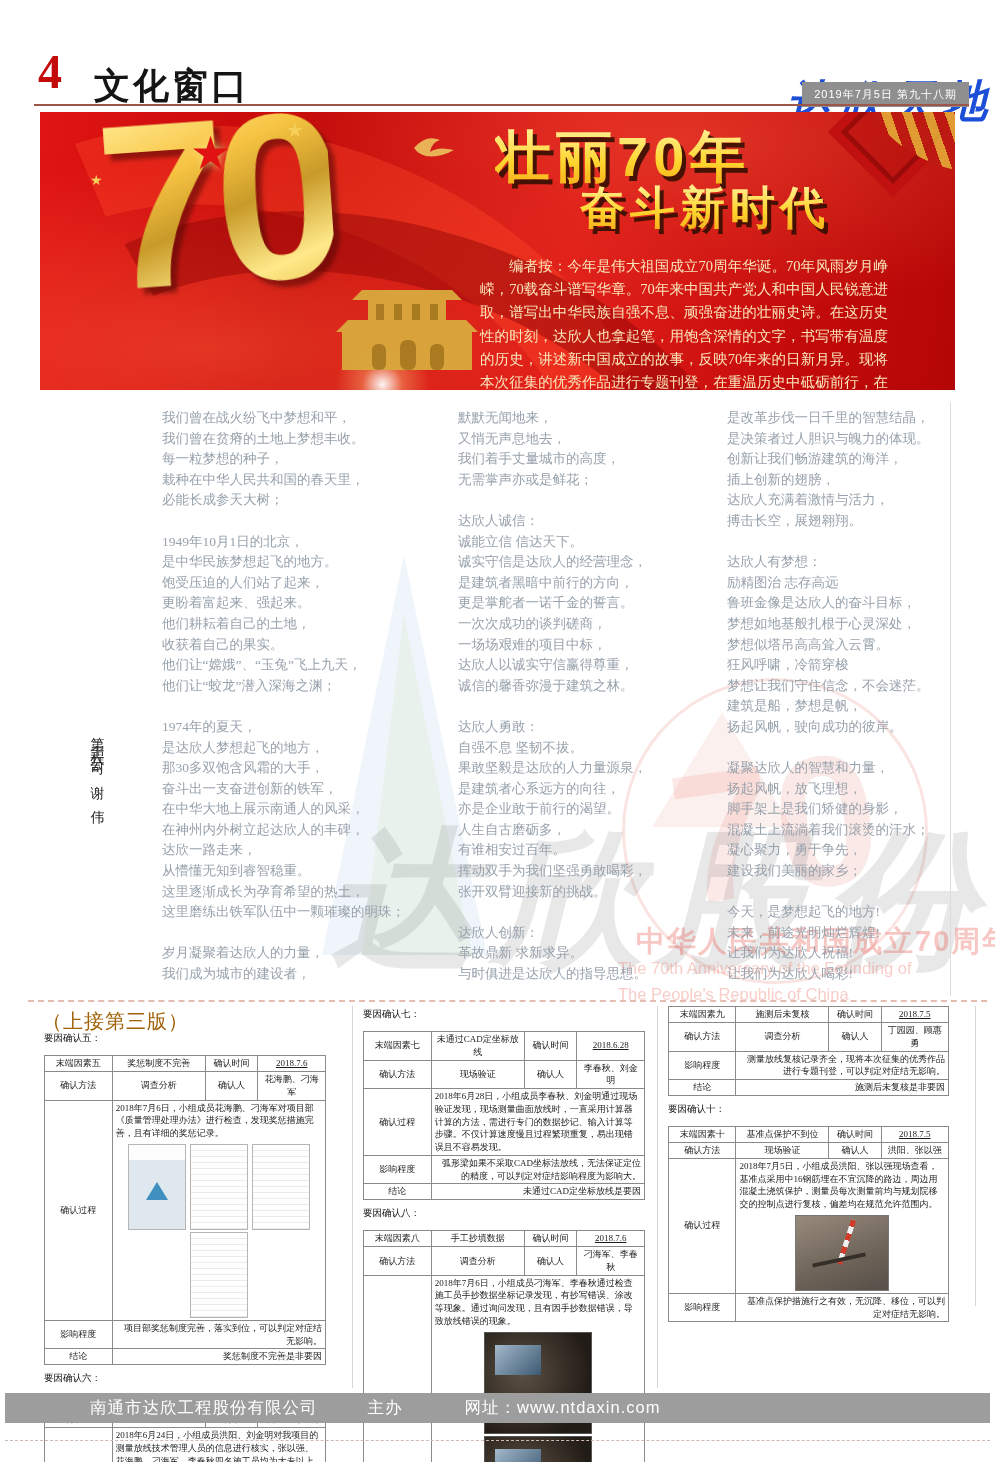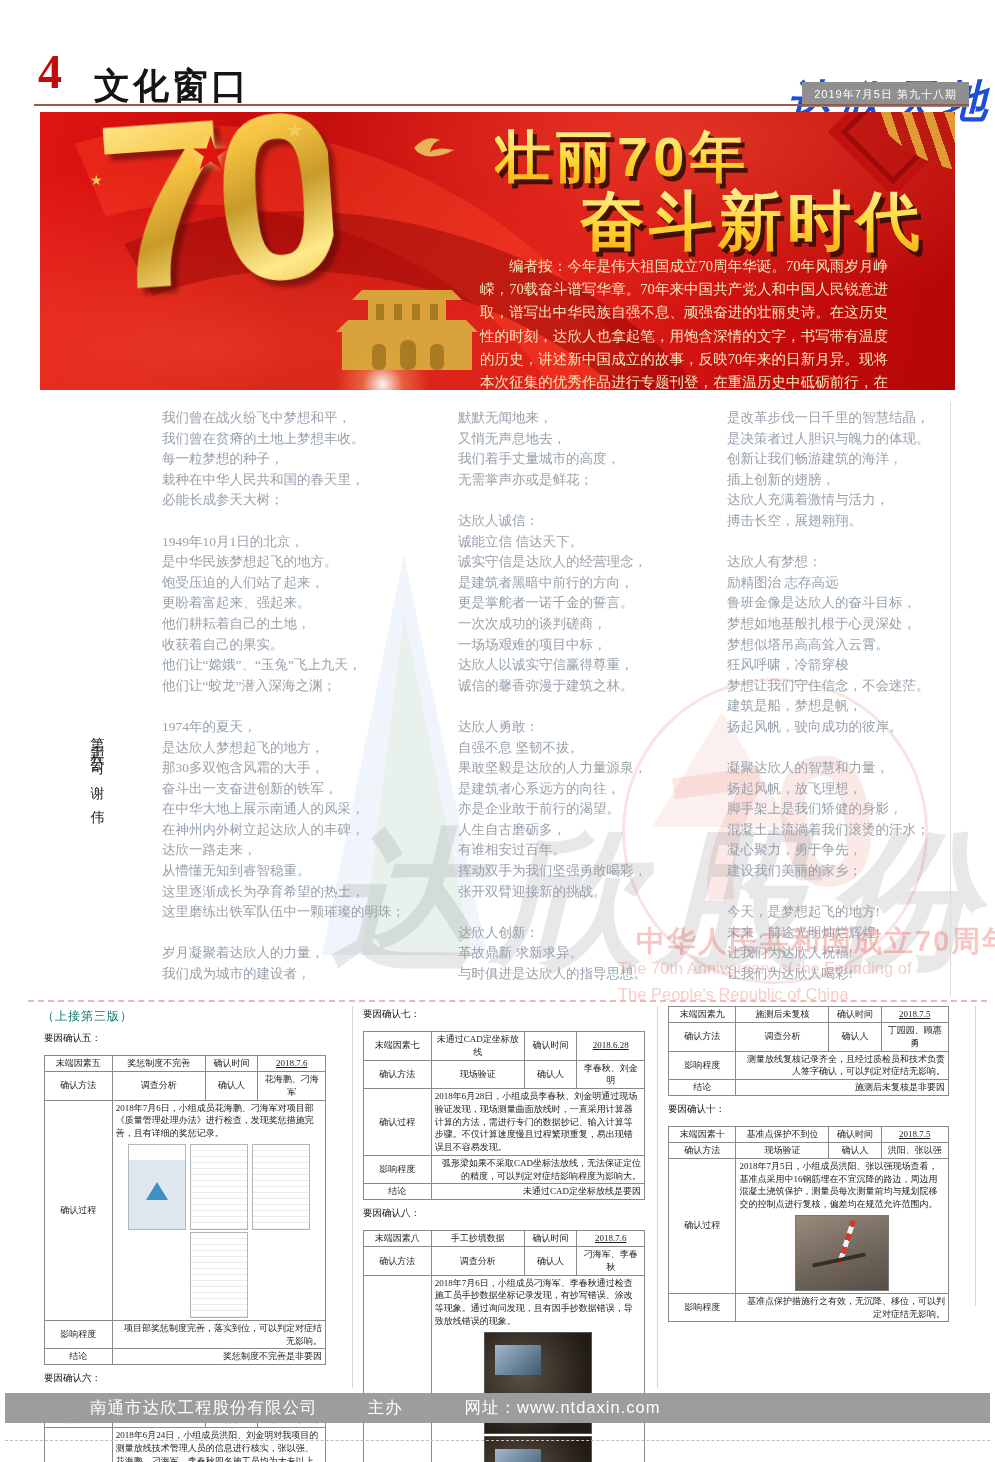--- a/index.html
+++ b/index.html
@@ -35,21 +35,21 @@
   .ds2{left:50px;top:60px;font-size:14px;}
   .knot{position:absolute;right:16px;top:-26px;width:74px;height:74px;border:9px solid #c11010;transform:rotate(45deg);
     box-shadow:inset 0 0 0 5px rgba(140,8,8,.75);background:rgba(170,10,10,.35);}
   .fan{position:absolute;right:-24px;top:-34px;width:120px;height:86px;opacity:.85;transform:rotate(9deg);
     background:repeating-linear-gradient(62deg,#e7b339 0 9px,#bd1b12 9px 20px);border-radius:0 0 0 95%;}
   .btitle{position:absolute;font-family:"Liberation Sans","DejaVu Sans",sans-serif;font-weight:900;white-space:nowrap;
     background:linear-gradient(180deg,#fff3a2 5%,#ffd52f 55%,#f5a716 95%);
     -webkit-background-clip:text;background-clip:text;color:#ffd52f;-webkit-text-fill-color:transparent;
     filter:drop-shadow(4px 5px 0 rgba(42,14,0,.85));letter-spacing:5px;}
   #btitle1{left:455px;top:8px;font-size:56px;}
-  #btitle2{left:540px;top:66px;font-size:64px;}
+  #btitle2{left:540px;top:66px;font-size:45px;}
   #bnote{position:absolute;left:440px;top:143px;width:408px;font-size:14.5px;line-height:1.6;color:#f9e5ba;
     text-align:justify;text-indent:2em;font-family:"Liberation Serif","DejaVu Serif",serif;}
   .gate{position:absolute;left:292px;top:162px;width:150px;height:104px;opacity:.95;}
   .dove{position:absolute;left:372px;top:20px;width:44px;height:28px;opacity:.9;}
 
   
   #poem-title{position:absolute;left:56px;top:428px;writing-mode:vertical-rl;text-orientation:upright;
     font-family:"Liberation Serif","DejaVu Serif",serif;font-weight:700;font-size:42px;letter-spacing:2px;
     background:linear-gradient(180deg,#e8873a 0%,#b85c1a 100%);-webkit-background-clip:text;background-clip:text;
     color:#c2651f;-webkit-text-fill-color:transparent;}
@@ -68,21 +68,21 @@
   #wm-brand{position:absolute;left:328px;top:818px;font:700 150px/1.1 "Liberation Serif","DejaVu Serif",serif;
     font-style:italic;letter-spacing:16px;color:rgba(115,115,115,.16);white-space:nowrap;}
   #wm-stamp{position:absolute;left:622px;top:678px;width:300px;height:300px;border:3px solid rgba(225,90,75,.16);border-radius:50%;}
   #wm-stamp span{display:block;text-align:center;font:900 185px/294px "Liberation Sans",sans-serif;color:rgba(225,85,70,.13);transform:rotate(-8deg);}
   #wm-tri{position:absolute;left:652px;top:712px;width:140px;height:115px;opacity:.55;}
   #wm-anniv-cn{position:absolute;left:636px;top:922px;font-size:29px;font-weight:700;color:rgba(232,95,85,.35);letter-spacing:2px;white-space:nowrap;}
   #wm-anniv-en{position:absolute;left:618px;top:956px;font-size:16.5px;color:rgba(238,135,125,.42);line-height:1.55;white-space:pre-line;}
 
   
   #dash-top{position:absolute;left:28px;right:8px;top:1000px;border-top:2px dashed #e4bcb2;}
-  #continued{position:absolute;left:42px;top:1008px;font-size:12px;letter-spacing:1px;color:#0f766e;
+  #continued{position:absolute;left:42px;top:1008px;font-size:20px;letter-spacing:1px;color:#a16207;
     font-family:"Liberation Serif","DejaVu Serif",serif;}
   .vsep{position:absolute;width:1px;background:#d6d6d6;}
   #vsep1{left:352px;top:1006px;height:382px;}
   #vsep2{left:657px;top:1006px;height:382px;}
   #vsep3{left:975px;top:1006px;height:300px;}
   .tcol{position:absolute;width:282px;font-family:"Liberation Serif","DejaVu Serif",serif;}
   #tcol1{left:44px;top:1030px;}
   #tcol2{left:363px;top:1006px;}
   #tcol3{left:668px;top:1006px;width:281px;}
   .tbl-block{margin-bottom:7px;}
@@ -400,21 +400,21 @@
       <td class="val w4">2018.7.5</td>
     </tr>
     <tr>
       <td class="lab">确认方法</td>
       <td class="val">调查分析</td>
       <td class="lab">确认人</td>
       <td class="val">丁园园、顾惠勇</td>
     </tr>
     <tr>
       <td class="lab">影响程度</td>
-      <td colspan="3" class="ltxt">测量放线复核记录齐全，且经过质检员和技术负责人签字确认，可以判定对症结无影响。</td>
+      <td colspan="3" class="ltxt">测量放线复核记录齐全，现将本次征集的优秀作品进行专题刊登，可以判定对症结无影响。</td>
     </tr>
     <tr>
       <td class="lab">结论</td>
       <td colspan="3" class="ltxt">施测后未复核是非要因</td>
     </tr>
   </tbody>
       </table>
     </div>
   <div class="tbl-block">
       <div class="tbl-label">要因确认十：</div>

